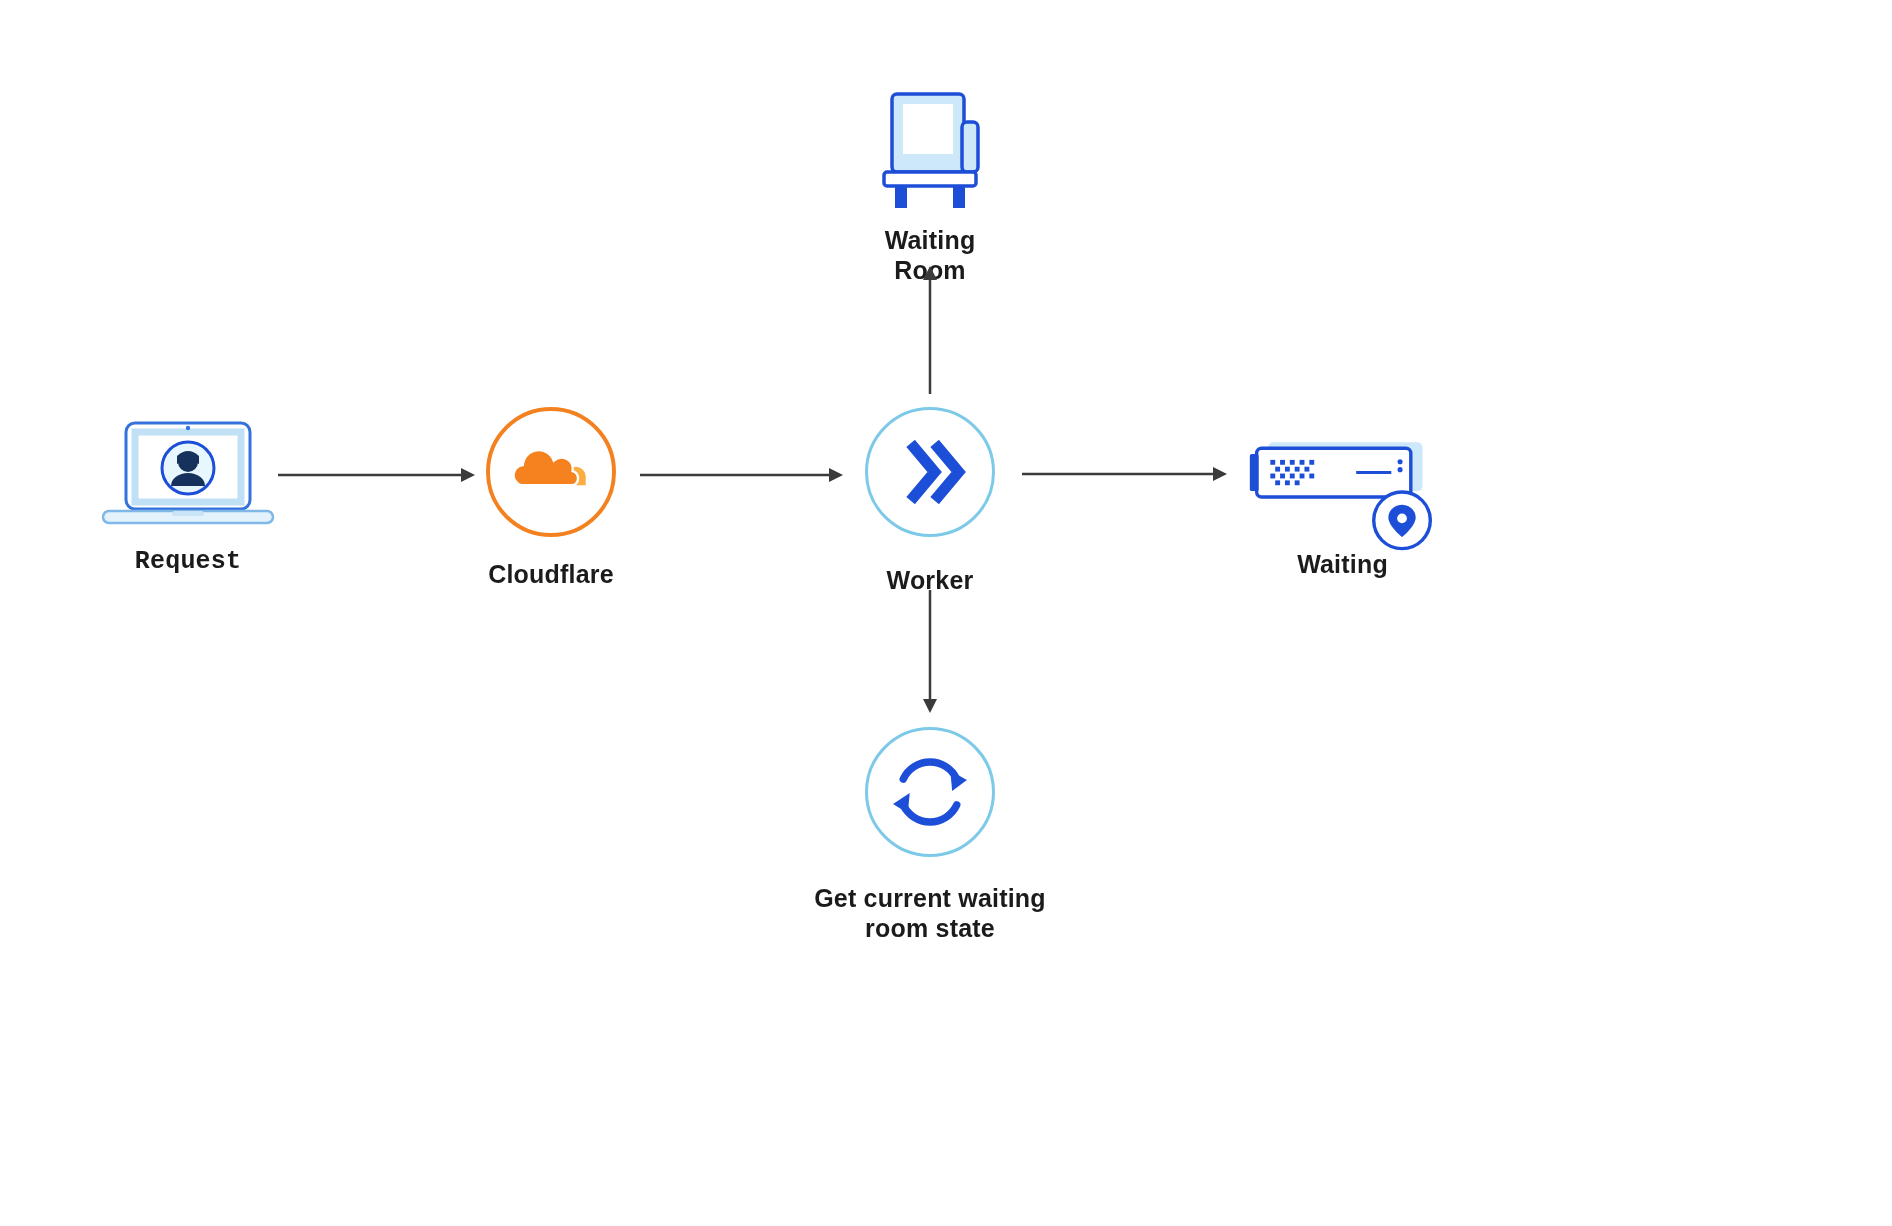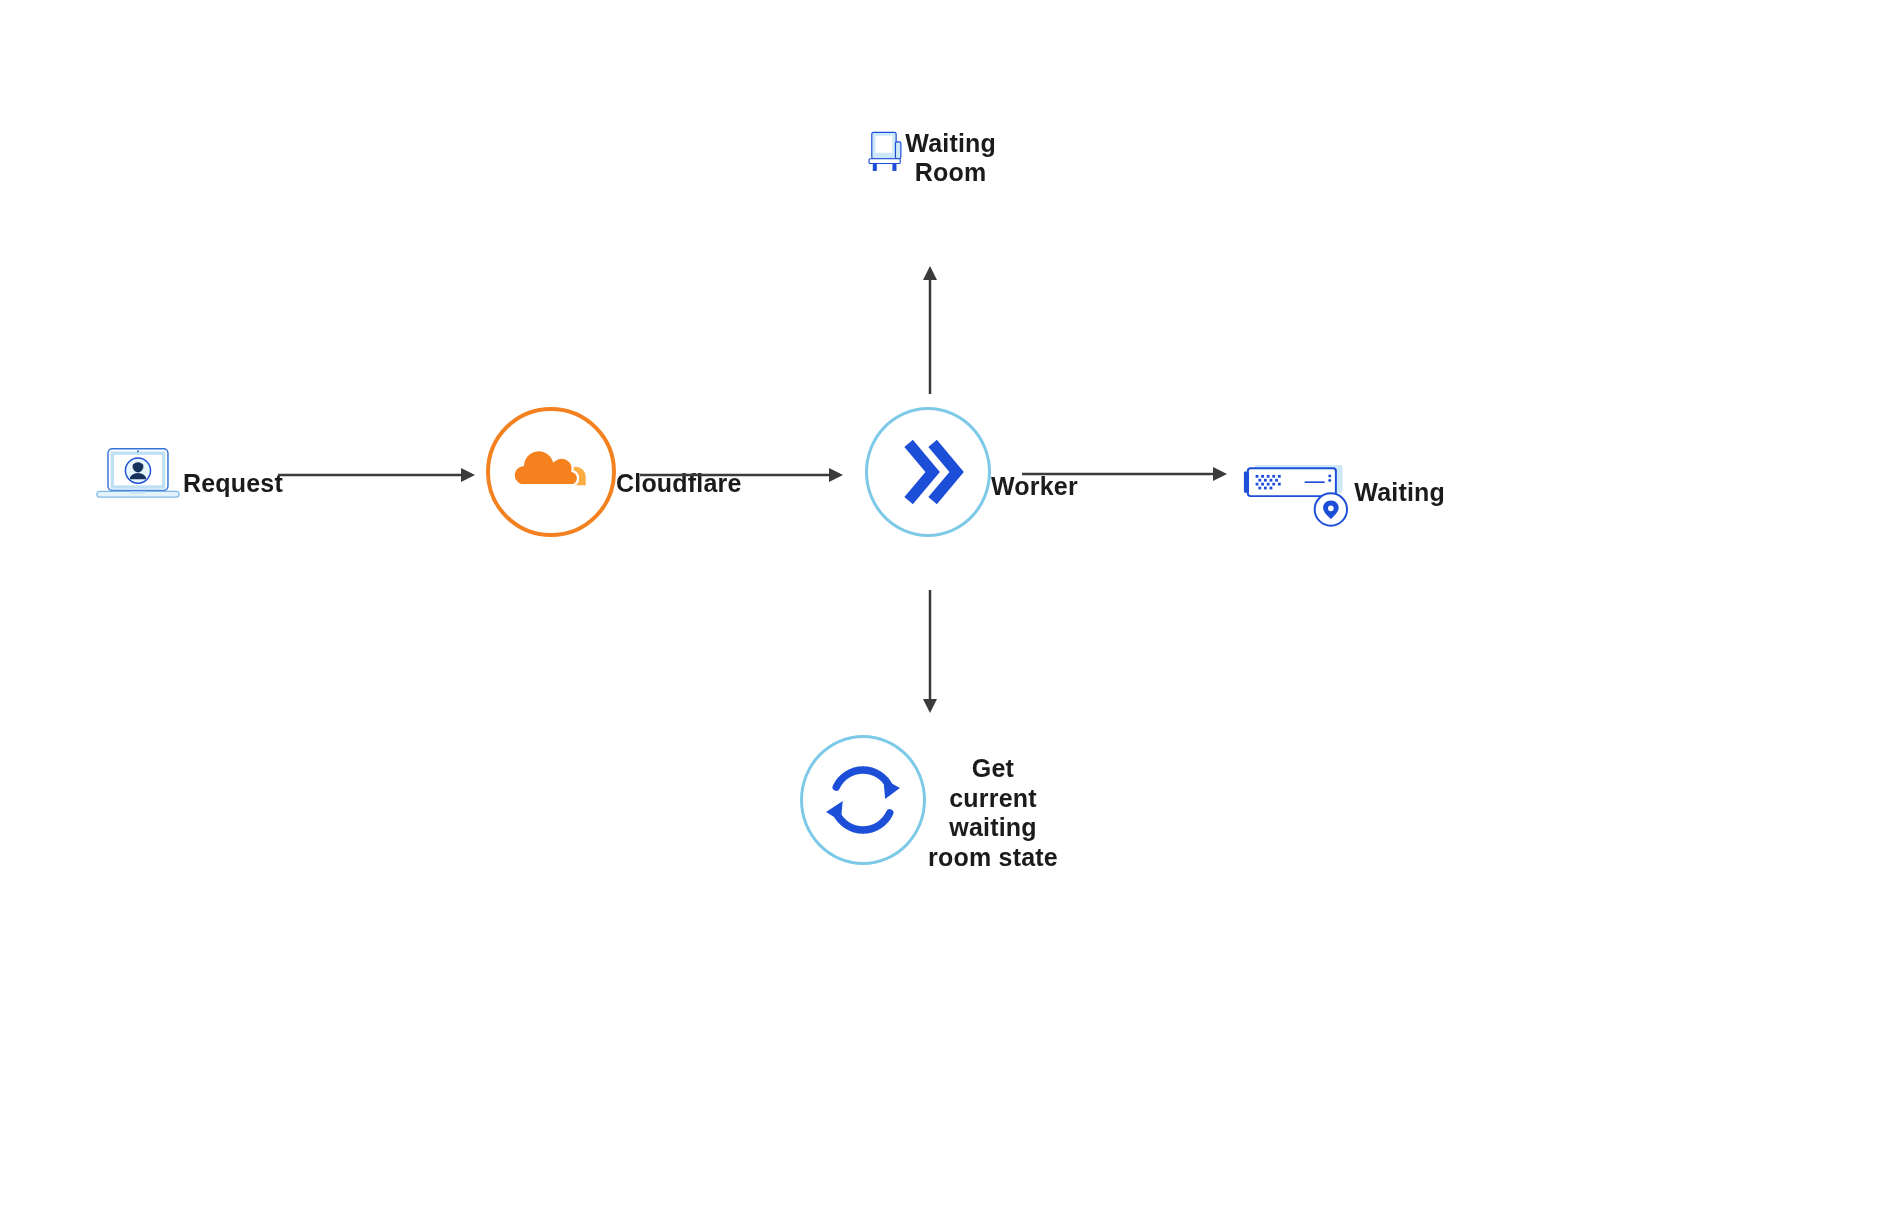--- a/index.html
+++ b/index.html
@@ -8,21 +8,21 @@
 
   .canvas {
     position:relative;
     width:1892px; height:1226px;
     background:#ffffff;
     overflow:hidden;
   }
 
   .node {
     position:absolute;
-    display:flex; flex-direction:row; align-items:center;
+    display:flex; flex-direction:column; align-items:center;
   }
   .node-label {
     font-weight:700;
     font-size:25px;
     color:#1b1b1b;
     text-align:center;
     line-height:1.18;
     letter-spacing:0.2px;
   }
 
@@ -54,21 +54,21 @@
       <circle cx="93" cy="8" r="2.2" fill="#3573DC"></circle>
 
       <circle cx="93" cy="48" r="26" fill="#E8F6FD" stroke="#1D4ED8" stroke-width="3"></circle>
       <circle cx="93" cy="42" r="10" fill="#16325C"></circle>
       <path d="M76,66 a17,13 0 0 1 34,0 z" fill="#16325C"></path>
       <path d="M82,36 q11,-10 22,0 l0,8 q-11,-6 -22,0 z" fill="#16325C"></path>
 
       <rect x="8" y="91" width="170" height="12" rx="6" fill="#E4F2FB" stroke="#7FB8E6" stroke-width="2.5"></rect>
       <rect x="77" y="91" width="32" height="5" rx="2.5" fill="#C9E4F6"></rect>
     </svg>
-    <div class="node-label" style="margin-top:21px;">Request</div>
+    <div class="node-label" style="margin-top:21px;font-family:Liberation Mono, monospace;">Request</div>
   </div>
 
   <div class="node" style="left:486px; top:407px; width:130px;">
     <div class="ring orange">
       <svg width="122" height="122" viewBox="0 0 130 130">
         <g transform="translate(-7,0)">
 
           <path d="M 88 79 L 88 70 A 10.5 10.5 0 0 1 109 70 L 109 79 Z" fill="#FBAD41"></path>
 
           <path d="M 40 79

